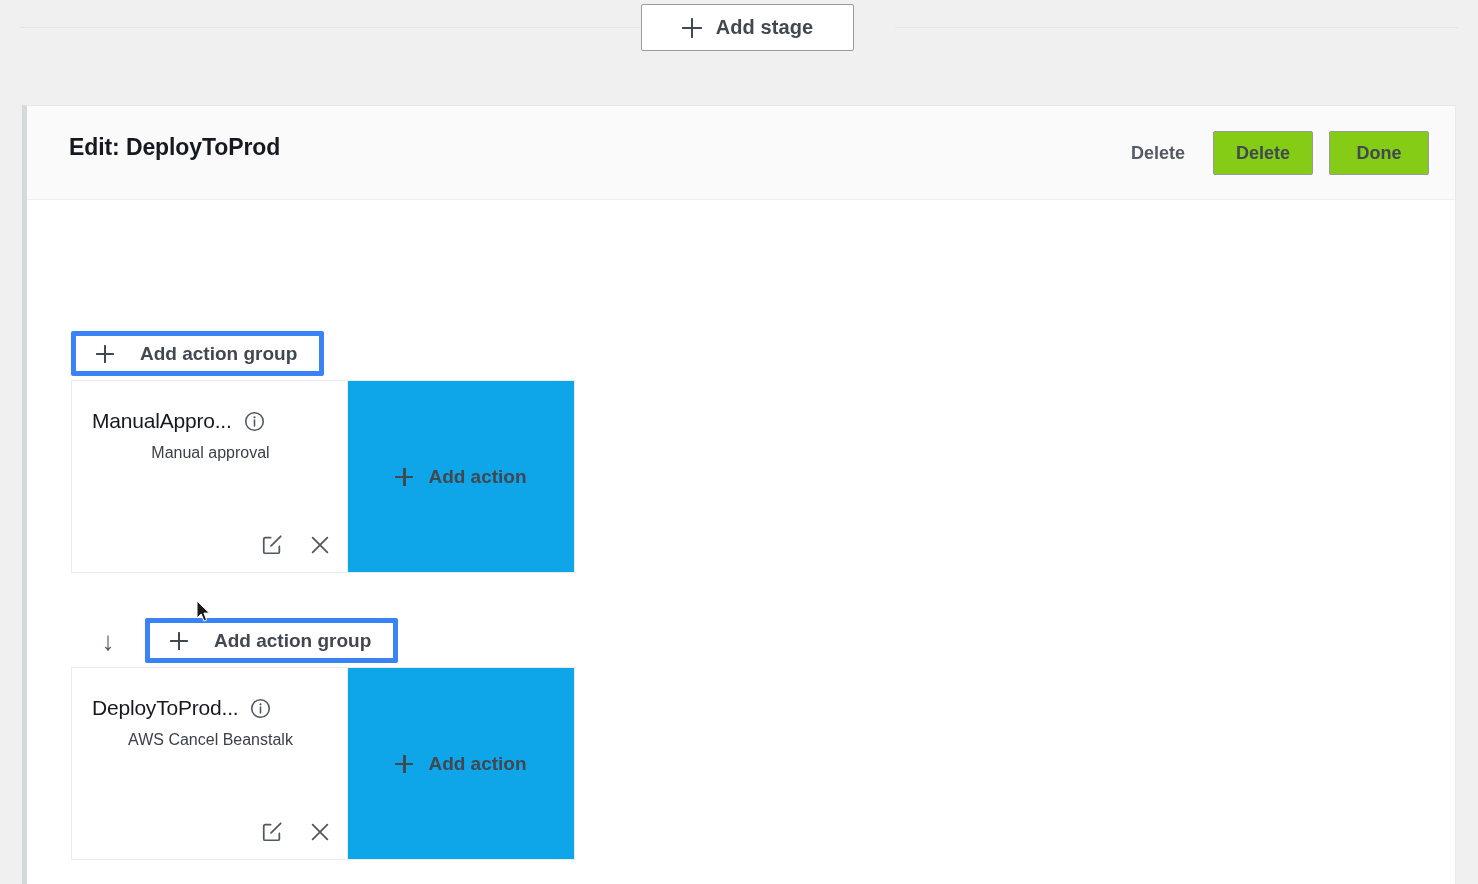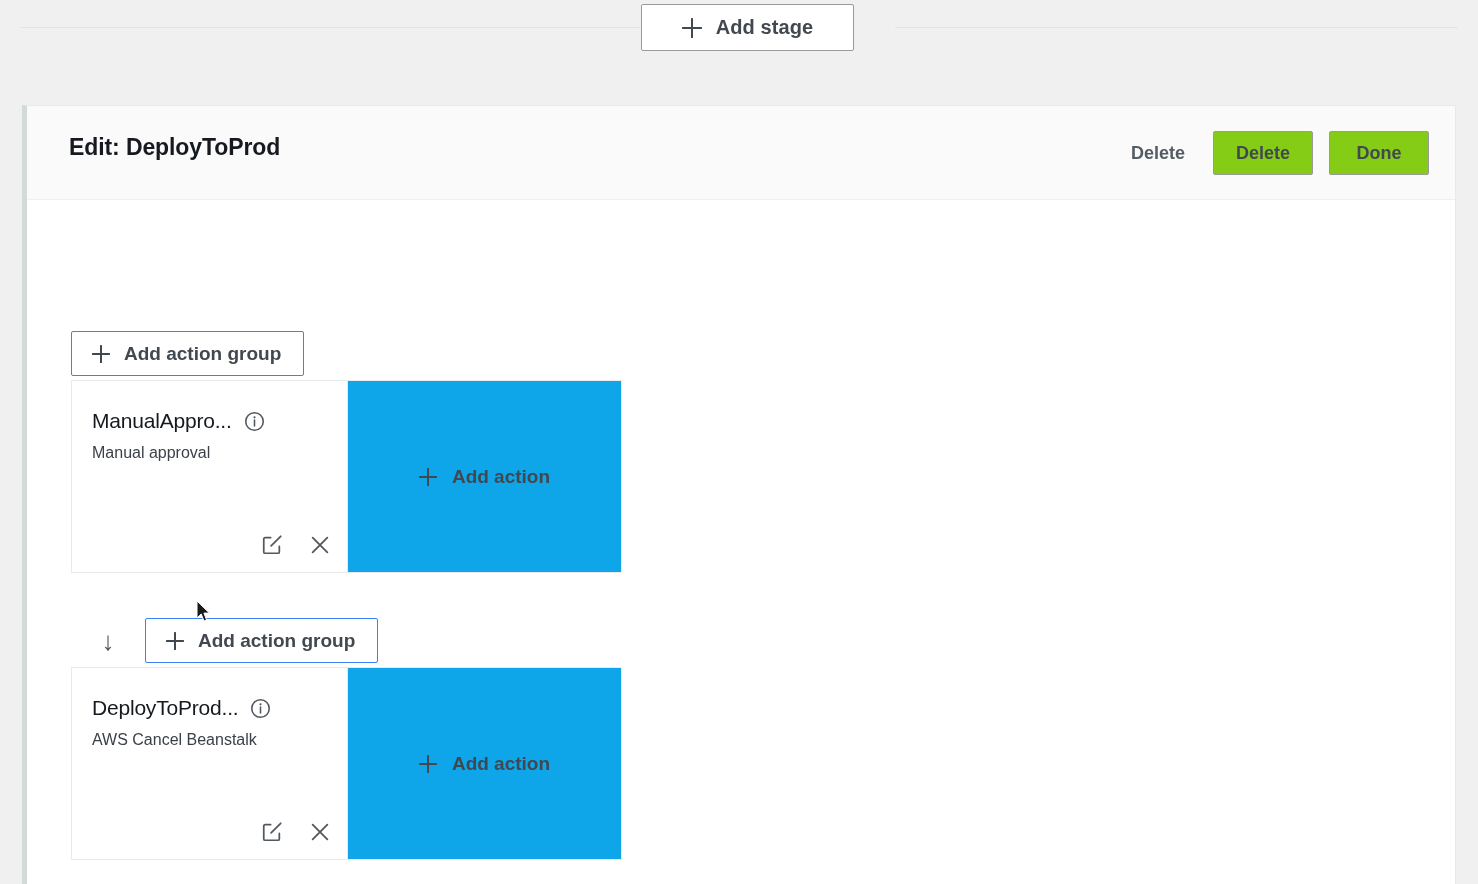--- a/index.html
+++ b/index.html
@@ -138,25 +138,25 @@
   
   .panel-body {
     position: relative;
     padding: 0;
   }
 
   .ag-btn {
     height: 45px;
     padding: 0 22px 0 20px;
     background: #ffffff;
-    border: 1px solid #3b82f6;
+    border: 5px solid #3b82f6;
     border-radius: 2px;
     display: inline-flex;
     align-items: center;
-    gap: 14px;
+    gap: 26px;
     cursor: pointer;
     font-family: inherit;
   }
   .ag-btn .lbl {
     font-size: 19px;
     font-weight: bold;
     color: #41484f;
     white-space: nowrap;
   }
 
@@ -178,25 +178,26 @@
     font-size: 26px;
     line-height: 1;
     color: #51585f;
     user-select: none;
   }
 
   
   .ag-card {
     position: absolute;
     left: 44px;
-    width: 551px;
+    width: 504px;
     height: 193px;
     display: flex;
     border: 1px solid #eaeaea;
     background: #ffffff;
+    text-align: center;
   }
   .ag-card.first  { top: 180px; }
   .ag-card.second { top: 467px; }
 
   .ag-left {
     position: relative;
     width: 276px;
     background: #ffffff;
     border-right: 1px solid #eaeaea;
     padding: 28px 18px 0 20px;

